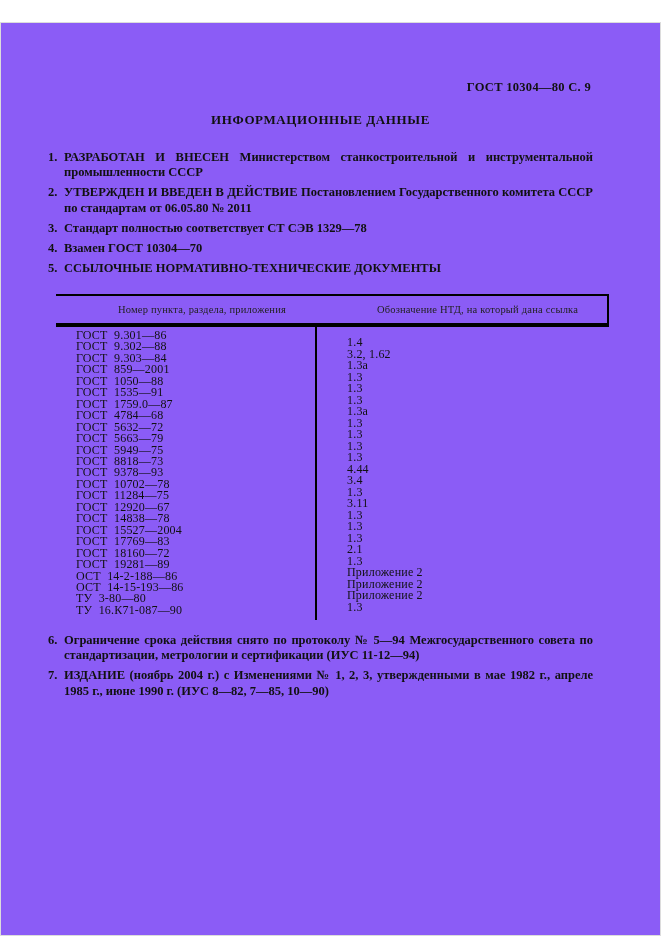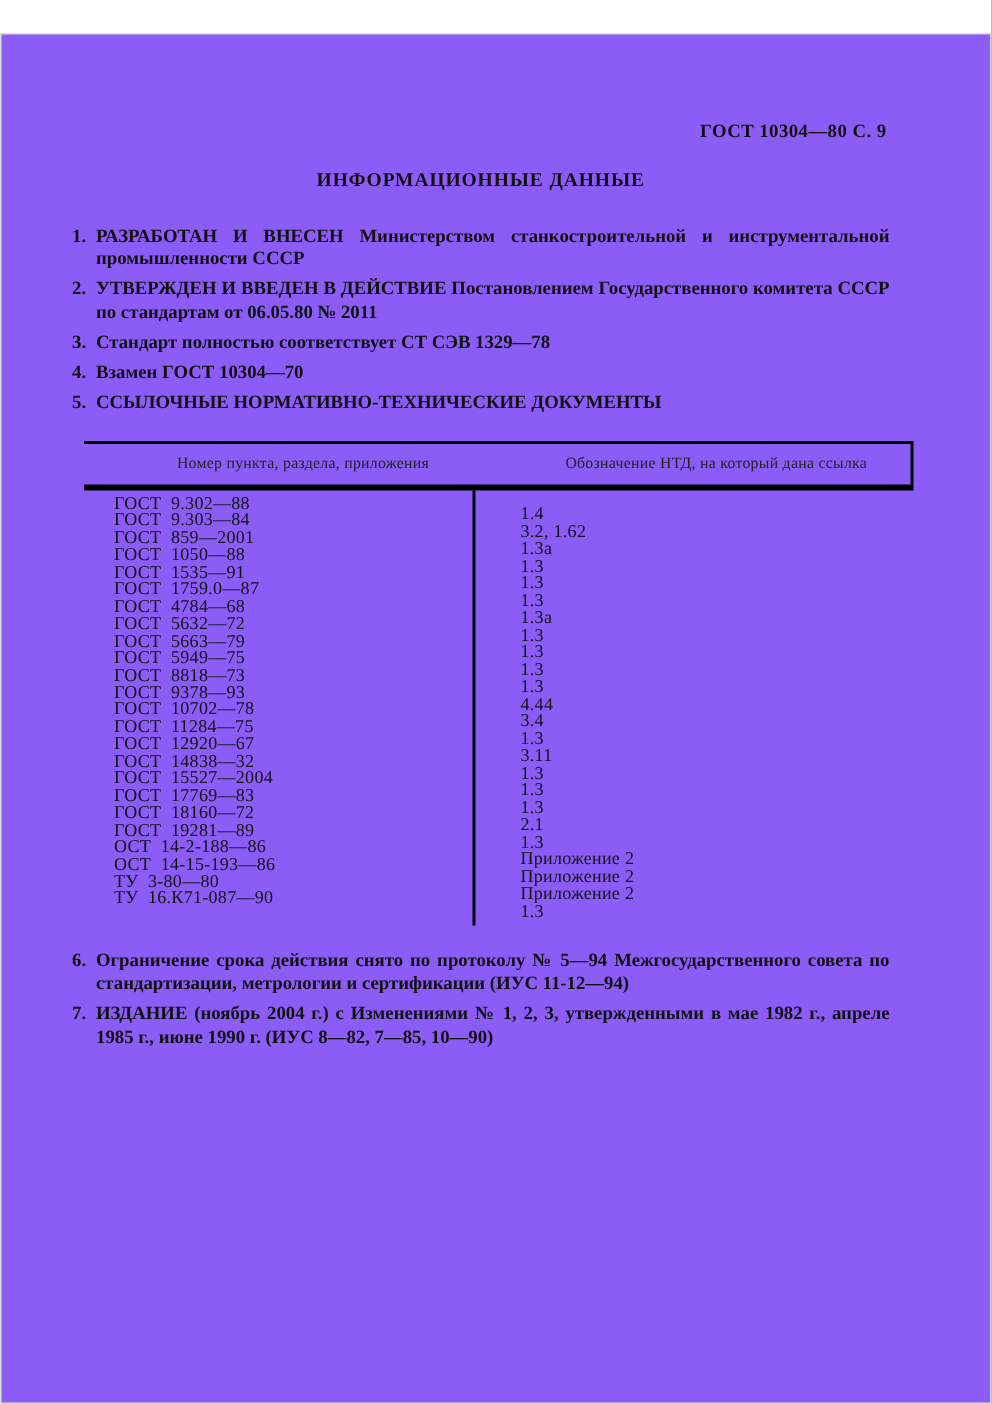--- a/index.html
+++ b/index.html
@@ -101,36 +101,37 @@
     </ol>
 
   <div class="ref-table">
     <div class="thead">
       <div class="th th-right">Номер пункта, раздела, приложения</div>
       <div class="th th-left">Обозначение НТД, на который дана ссылка</div>
     </div>
     <div class="thick-rule"></div>
     <div class="tbody">
       <div class="col col-left">
+          <div class="cell">ГОСТ  9.301—86</div>
           <div class="cell">ГОСТ  9.302—88</div>
           <div class="cell">ГОСТ  9.303—84</div>
           <div class="cell">ГОСТ  859—2001</div>
           <div class="cell">ГОСТ  1050—88</div>
           <div class="cell">ГОСТ  1535—91</div>
           <div class="cell">ГОСТ  1759.0—87</div>
           <div class="cell">ГОСТ  4784—68</div>
           <div class="cell">ГОСТ  5632—72</div>
           <div class="cell">ГОСТ  5663—79</div>
           <div class="cell">ГОСТ  5949—75</div>
           <div class="cell">ГОСТ  8818—73</div>
           <div class="cell">ГОСТ  9378—93</div>
           <div class="cell">ГОСТ  10702—78</div>
           <div class="cell">ГОСТ  11284—75</div>
           <div class="cell">ГОСТ  12920—67</div>
-          <div class="cell">ГОСТ  14838—32</div>
+          <div class="cell">ГОСТ  14838—78</div>
           <div class="cell">ГОСТ  15527—2004</div>
           <div class="cell">ГОСТ  17769—83</div>
           <div class="cell">ГОСТ  18160—72</div>
           <div class="cell">ГОСТ  19281—89</div>
           <div class="cell">ОСТ  14-2-188—86</div>
           <div class="cell">ОСТ  14-15-193—86</div>
           <div class="cell">ТУ  3-80—80</div>
           <div class="cell">ТУ  16.К71-087—90</div>
         </div>
       <div class="col col-right">

